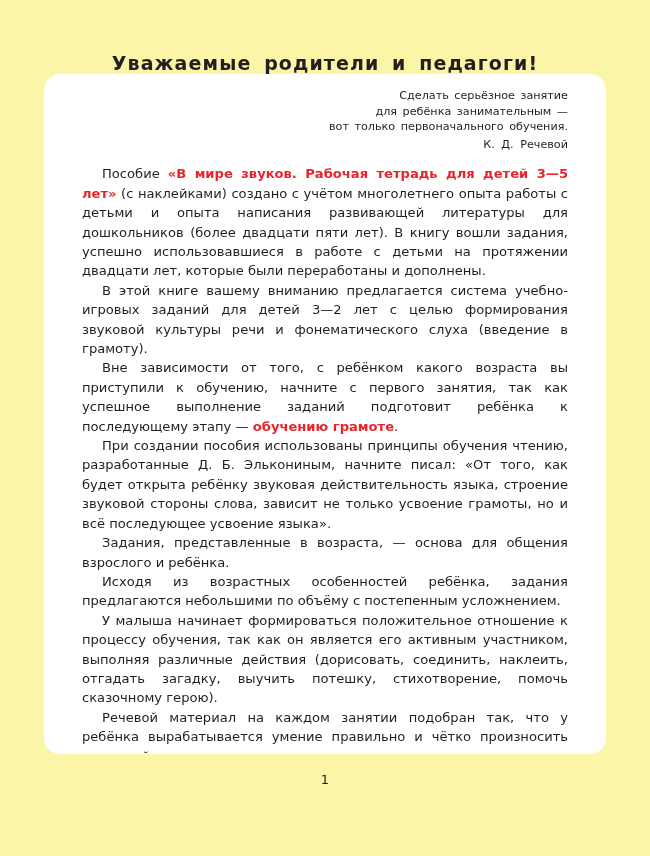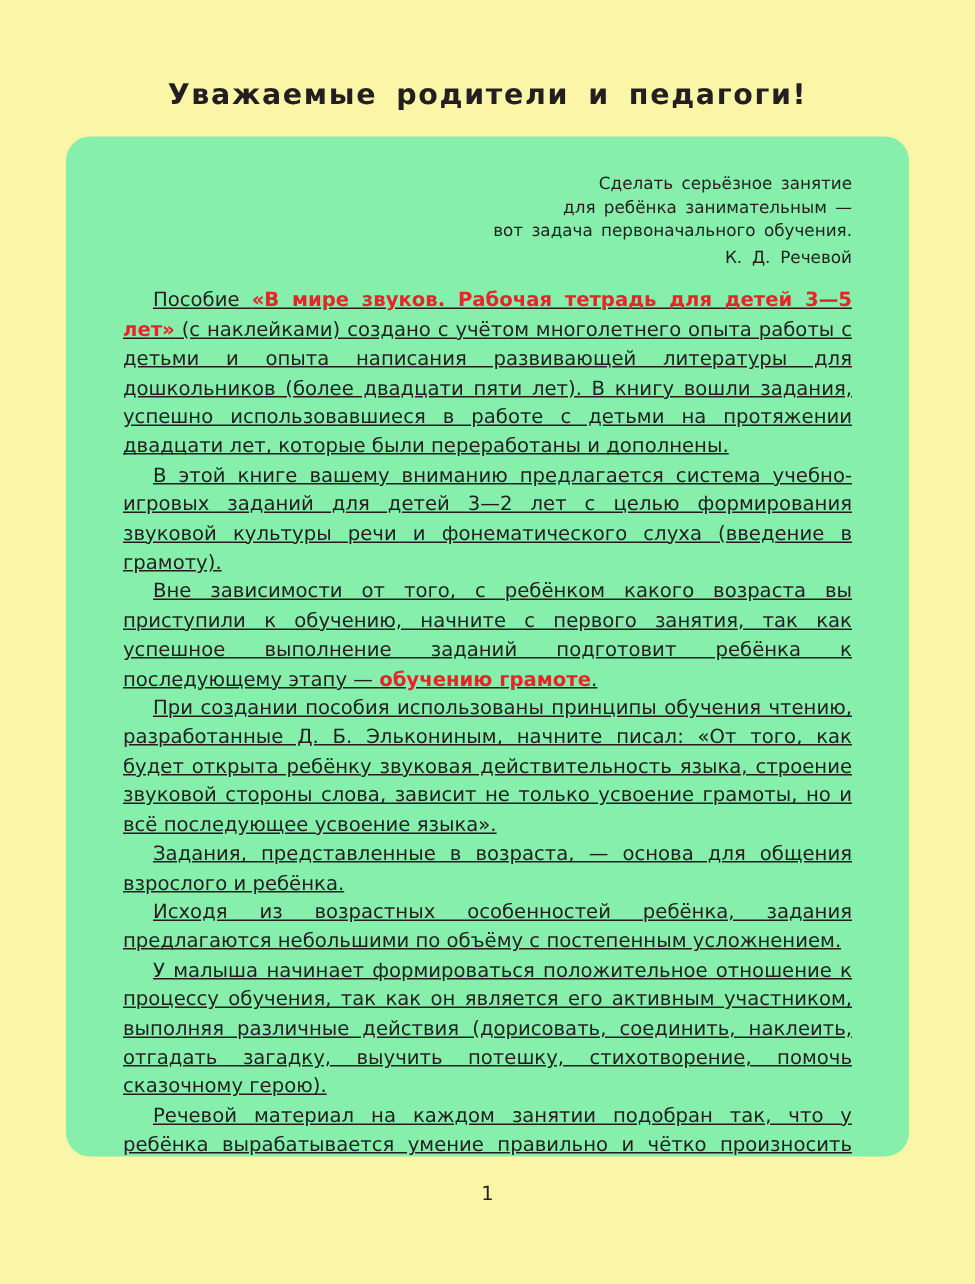--- a/index.html
+++ b/index.html
@@ -25,27 +25,26 @@
   .heading {
     margin-top: 52px;
     font-size: 19px;
     font-weight: bold;
     letter-spacing: 1.1px;
     word-spacing: 5px;
     color: #231f20;
     text-align: right;
   }
   .card {
-    margin-top: 17px;
     width: 562px;
     height: 680px;
-    background: #86efac;
+    background: #ffffff;
     border-radius: 16px;
     box-sizing: border-box;
-    padding: 20px 38px 0 38px;
+    padding: 10px 38px 0 38px;
     overflow: hidden;
   }
   .epigraph {
     text-align: right;
     font-size: 11.2px;
     line-height: 15.6px;
     word-spacing: 2px;
     color: #231f20;
     margin-top: 4px;
   }
@@ -62,21 +61,20 @@
     font-size: 13.1px;
     line-height: 19.4px;
     text-align: justify;
     text-justify: inter-word;
     color: #231f20;
     hyphens: manual;
   }
   .body-text p {
     margin: 0;
     text-indent: 20px;
-    text-decoration: underline;
   }
   .accent {
     color: #e8242a;
     font-weight: bold;
   }
   .page-number {
     margin-top: 18px;
     font-size: 13px;
     color: #231f20;
     text-align: center;
@@ -88,21 +86,21 @@
 
 <div class="page">
 
   <div class="heading">Уважаемые  родители  и  педагоги!</div>
 
   <div class="card">
 
     <div class="epigraph">
       <span class="epigraph-line">Сделать  серьёзное  занятие</span>
       <span class="epigraph-line">для  ребёнка  занимательным  —</span>
-      <span class="epigraph-line">вот  задача  первоначального  обучения.</span>
+      <span class="epigraph-line">вот  только  первоначального  обучения.</span>
       <span class="epigraph-author">К. Д. Речевой</span>
     </div>
 
     <div class="body-text" id="body-text">
         <p><span>Пособие </span><span class="accent">«В мире звуков. Рабочая тетрадь для детей 3—5 лет»</span><span> (с наклейками) создано с учётом многолетнего опыта работы с детьми и опыта написания развивающей литературы для дошкольников (более двадцати пяти лет). В книгу вошли задания, успешно использовавшиеся в работе с детьми на протяжении двадцати лет, которые были переработаны и дополнены.</span></p>
         <p><span>В этой книге вашему вниманию предлагается система учебно-игровых заданий для детей 3—2 лет с целью формирования звуковой культуры речи и фонематического слуха (введение в грамоту).</span></p>
         <p><span>Вне зависимости от того, с ребёнком какого возраста вы приступили к обучению, начните с первого занятия, так как успешное выполнение заданий подготовит ребёнка к последующему этапу — </span><span class="accent">обучению грамоте</span><span>.</span></p>
         <p><span>При создании пособия использованы принципы обучения чтению, разработанные Д. Б. Элькониным, начните писал: «От того, как будет открыта ребёнку звуковая действительность языка, строение звуковой стороны слова, зависит не только усвоение грамоты, но и всё последующее усвоение языка».</span></p>
         <p><span>Задания, представленные в возраста, — основа для общения взрослого и ребёнка.</span></p>
         <p><span>Исходя из возрастных особенностей ребёнка, задания предлагаются небольшими по объёму с постепенным усложнением.</span></p>

